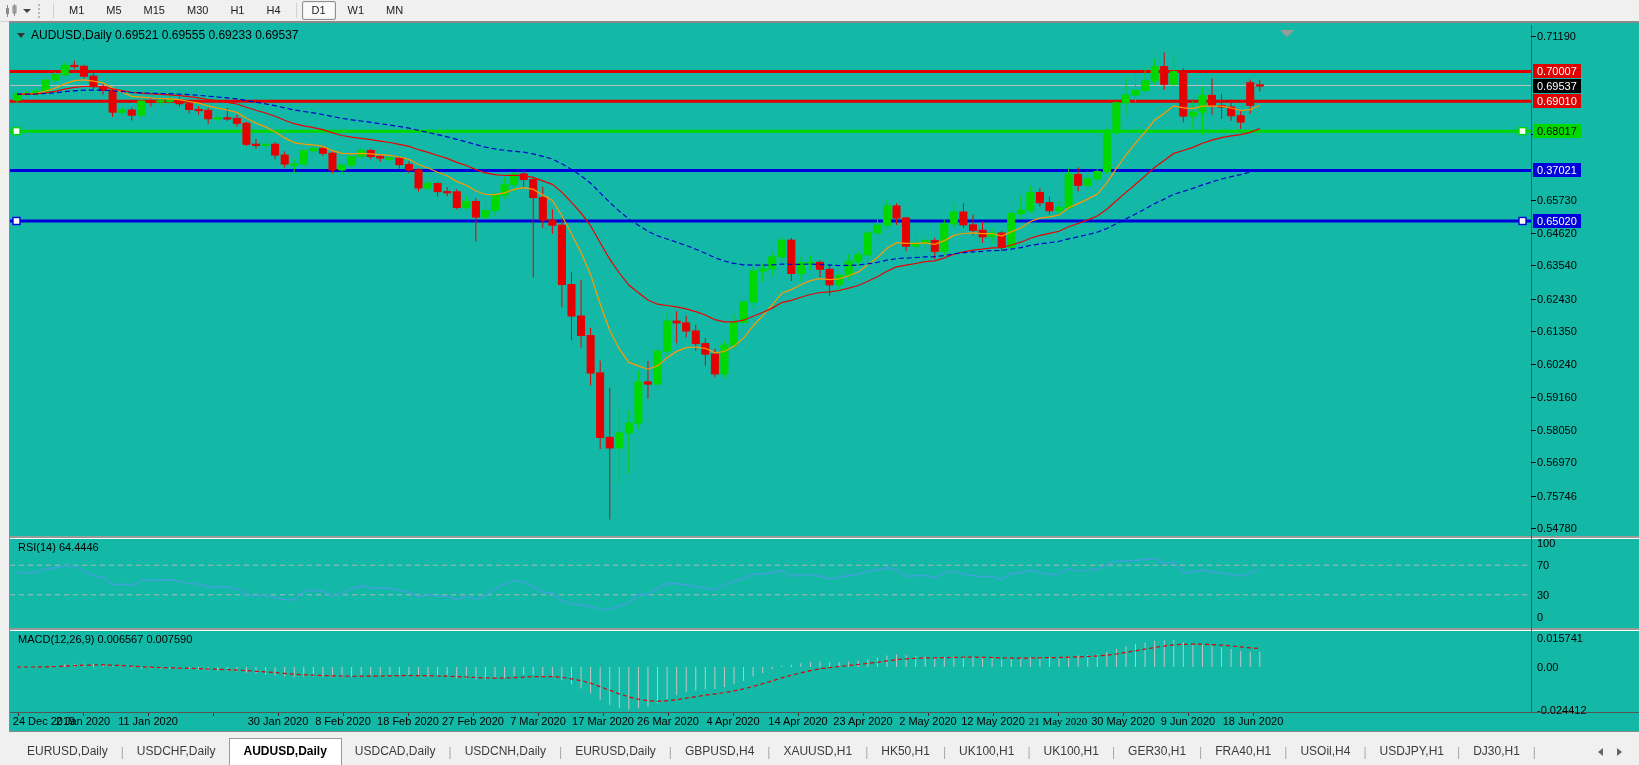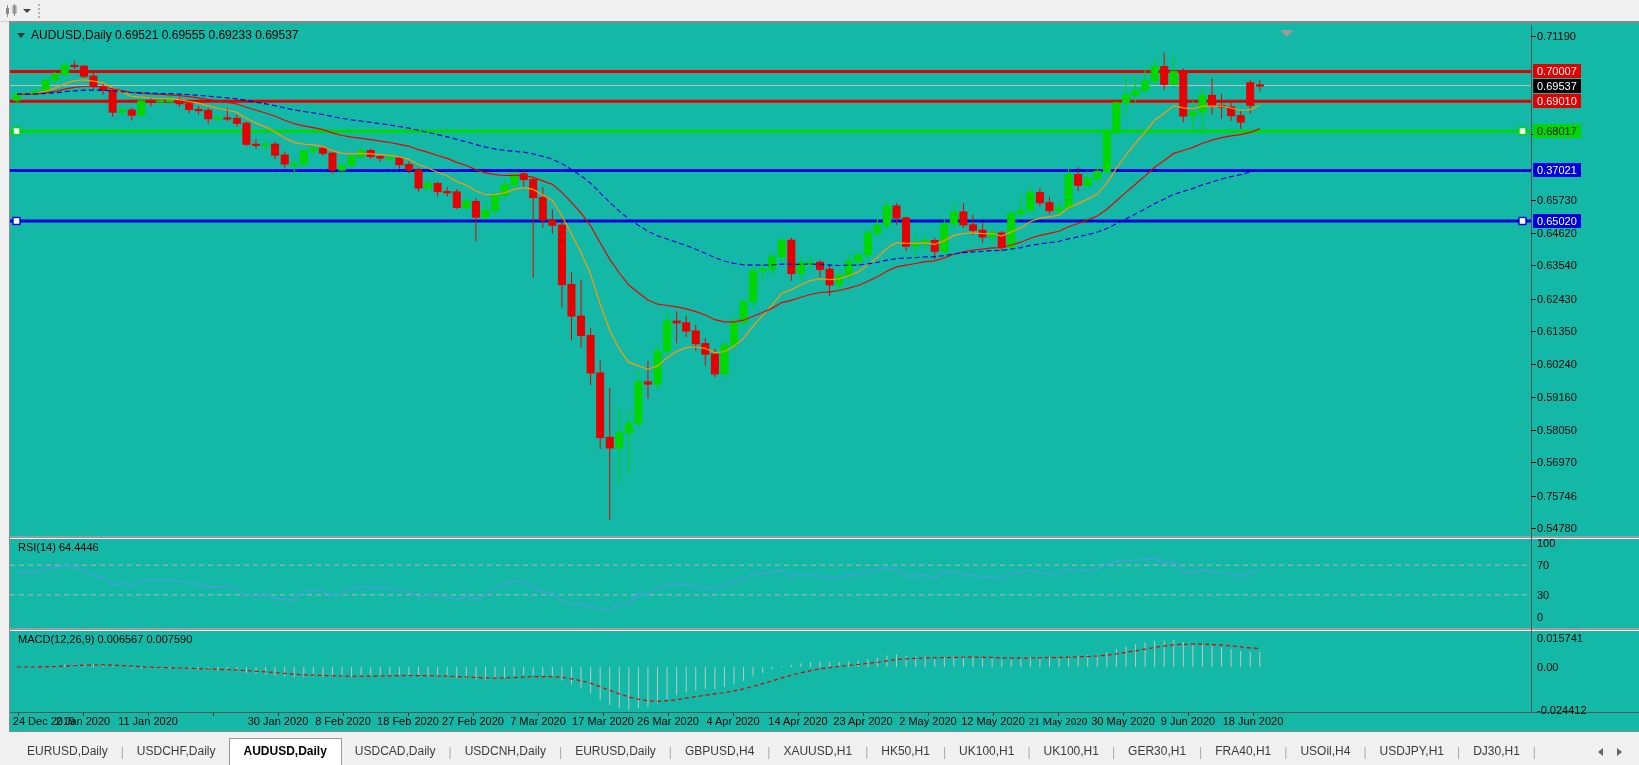--- a/index.html
+++ b/index.html
@@ -43,20 +43,33 @@
 
   <div id="toolbar">
     <svg class="tool-icon" viewBox="0 0 16 14">
       <rect x="2" y="4" width="3" height="6" fill="#8a8a8a"></rect>
       <line x1="3.5" y1="1" x2="3.5" y2="13" stroke="#8a8a8a"></line>
       <rect x="9" y="2" width="3" height="7" fill="#bdbdbd" stroke="#8a8a8a"></rect>
       <line x1="10.5" y1="0" x2="10.5" y2="12" stroke="#8a8a8a"></line>
     </svg>
     <div class="caret"></div>
     <div class="grip"></div>
+    <div id="tf-buttons" style="display:flex;align-items:center;">
+        <div class="vsep"></div>
+        <div class="tf-btn">M1</div>
+        <div class="tf-btn">M5</div>
+        <div class="tf-btn">M15</div>
+        <div class="tf-btn">M30</div>
+        <div class="tf-btn">H1</div>
+        <div class="tf-btn">H4</div>
+        <div class="vsep"></div>
+        <div class="tf-btn active">D1</div>
+        <div class="tf-btn">W1</div>
+        <div class="tf-btn">MN</div>
+      </div>
   </div>
 
   <div id="chart-window">
     <div id="chart-title">
       <div class="tri"></div>
       <span>AUDUSD,Daily  0.69521 0.69555 0.69233 0.69537</span>
     </div>
 
     <svg id="main-svg" class="panel-svg" width="1521" height="512" style="top:2px">
         <g>

